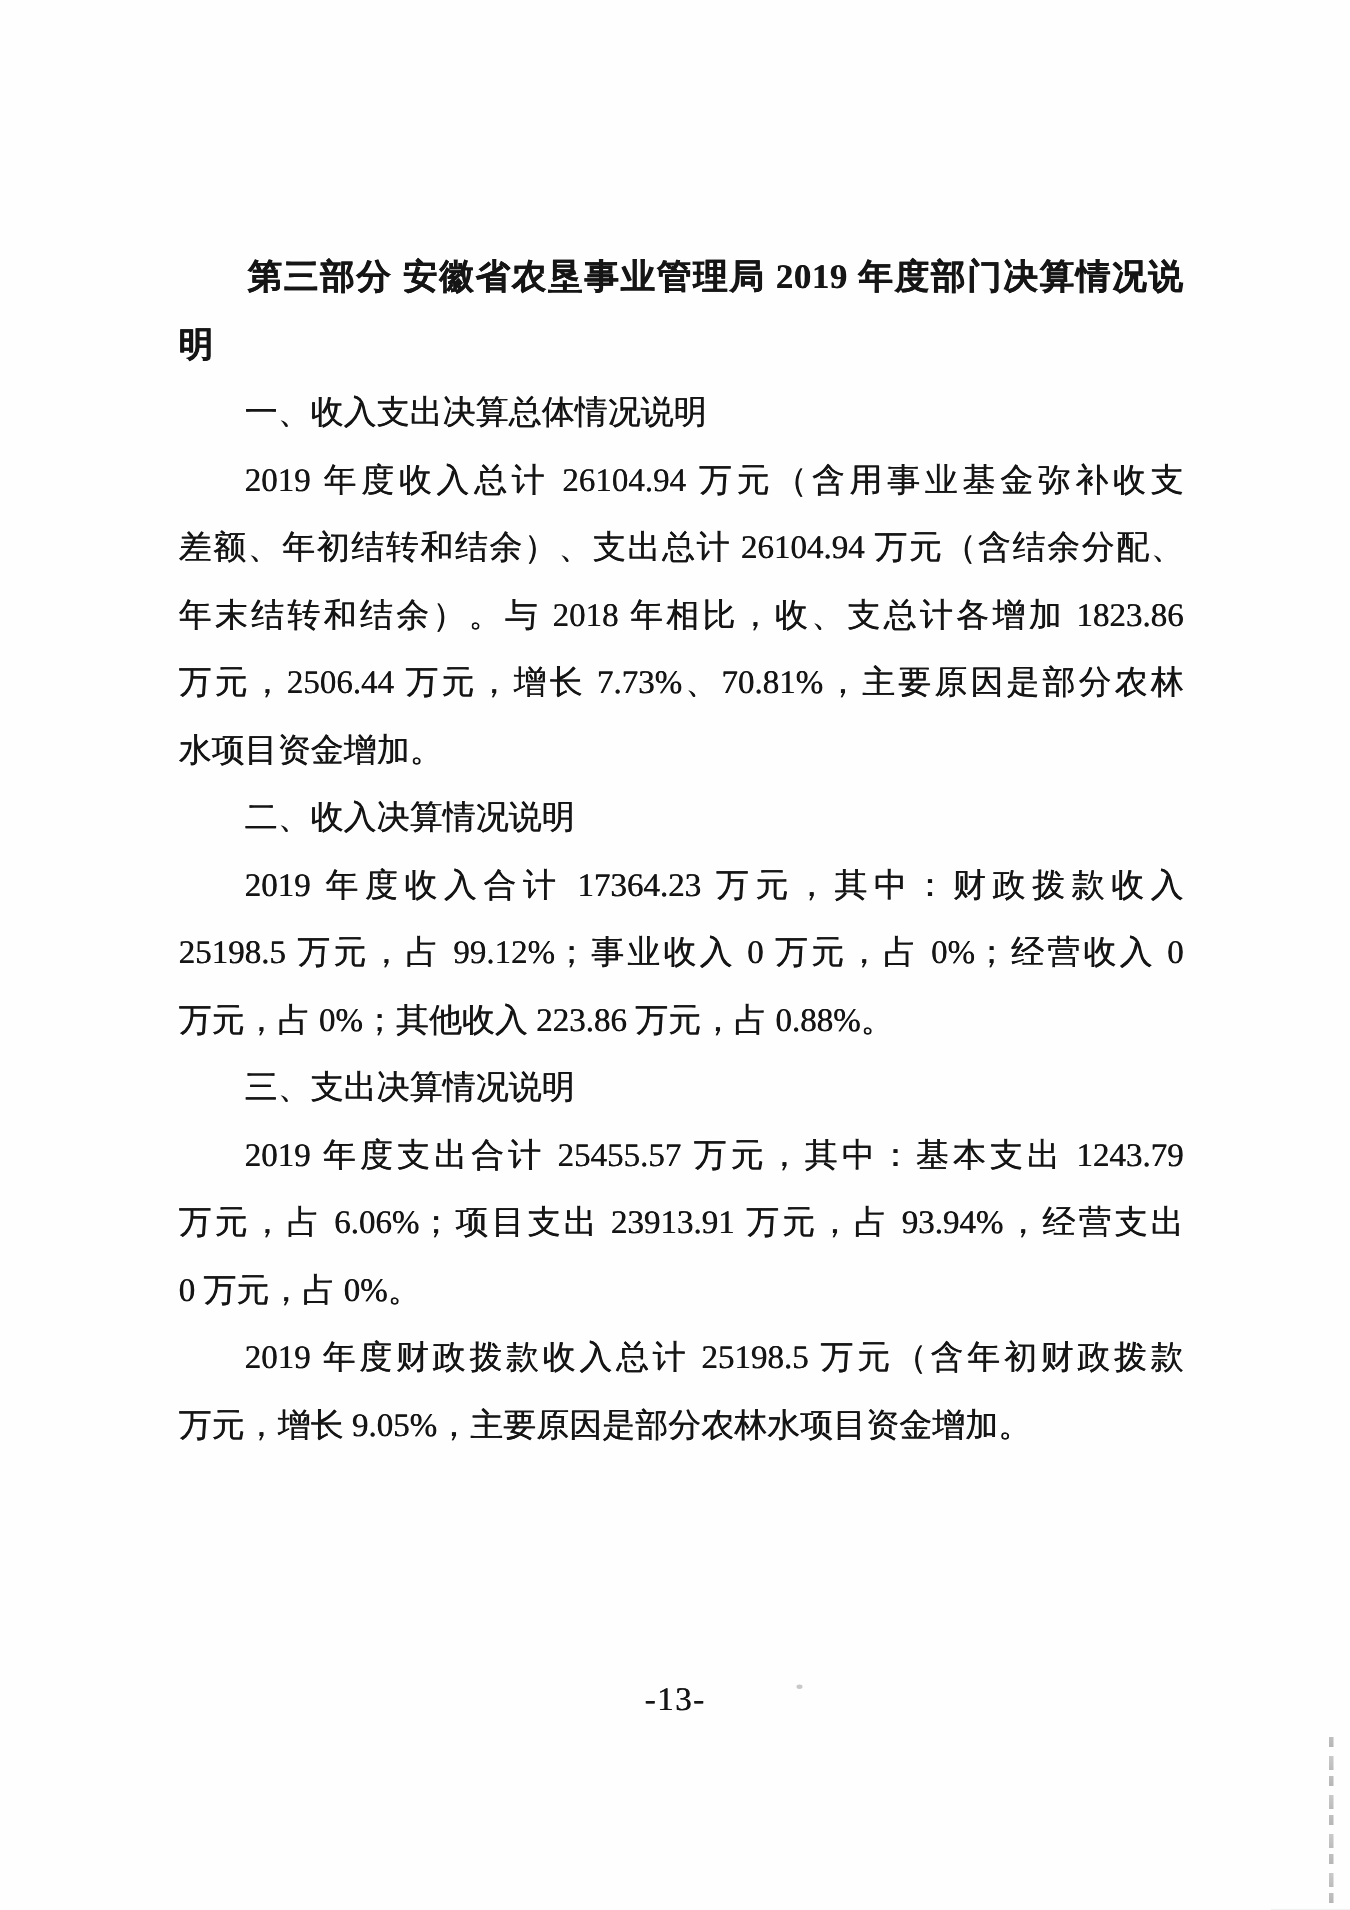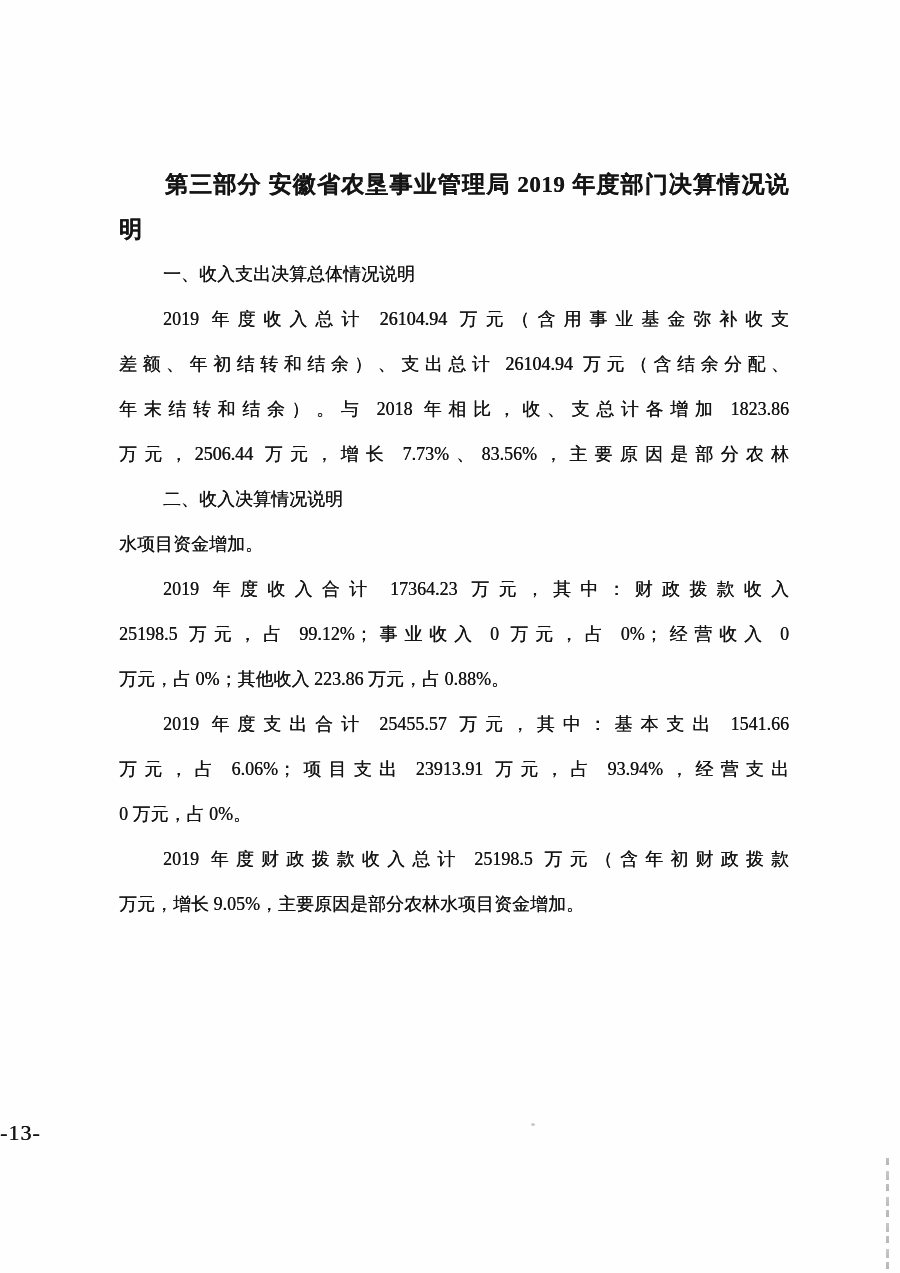--- a/index.html
+++ b/index.html
@@ -31,37 +31,37 @@
     letter-spacing: 0.5px;
   }
   .title-line.t-first {
     text-indent: 46px;
     text-align: justify;
     text-align-last: justify;
   }
   .line {
     height: 45px;
     line-height: 45px;
-    font-size: 18px;
+    font-size: 22px;
   }
   .line.heading { text-indent: 44px; }
   .line.first   { text-indent: 44px; }
   .line.first, .line.full {
     text-align: justify;
     text-align-last: justify;
     font-family: Liberation Serif, serif;
   }
   .page-number {
     position: absolute;
     top: 1116px;
     left: 0;
     width: 900px;
     height: 34px;
     line-height: 34px;
-    text-align: left;
+    text-align: center;
     font-size: 22px;
     letter-spacing: 1px;
   }
   .speck {
     position: absolute;
     left: 531px;
     top: 1123px;
     width: 4px;
     height: 3px;
     background: #c9c9c9;
@@ -90,27 +90,28 @@
   <div class="content">
     <div>
       <div class="title-line t-first">第三部分 安徽省农垦事业管理局 2019 年度部门决算情况说</div>
       <div class="title-line">明</div>
     </div>
     <div>
         <div class="line heading">一、收入支出决算总体情况说明</div>
         <div class="line first">2019 年度收入总计 26104.94 万元（含用事业基金弥补收支</div>
         <div class="line full">差额、年初结转和结余）、支出总计 26104.94 万元（含结余分配、</div>
         <div class="line full">年末结转和结余）。与 2018 年相比，收、支总计各增加 1823.86</div>
-        <div class="line full">万元，2506.44 万元，增长 7.73%、83.56%，主要原因是部分农林</div>
+        <div class="line full">万元，2506.44 万元，增长 7.73%、70.81%，主要原因是部分农林</div>
+        <div class="line end">水项目资金增加。</div>
         <div class="line heading">二、收入决算情况说明</div>
-        <div class="line end">水项目资金增加。</div>
         <div class="line first">2019 年度收入合计 17364.23 万元，其中：财政拨款收入</div>
         <div class="line full">25198.5 万元，占 99.12%；事业收入 0 万元，占 0%；经营收入 0</div>
         <div class="line end">万元，占 0%；其他收入 223.86 万元，占 0.88%。</div>
-        <div class="line first">2019 年度支出合计 25455.57 万元，其中：基本支出 1541.66</div>
+        <div class="line heading">三、支出决算情况说明</div>
+        <div class="line first">2019 年度支出合计 25455.57 万元，其中：基本支出 1243.79</div>
         <div class="line full">万元，占 6.06%；项目支出 23913.91 万元，占 93.94%，经营支出</div>
         <div class="line end">0 万元，占 0%。</div>
         <div class="line first">2019 年度财政拨款收入总计 25198.5 万元（含年初财政拨款</div>
         <div class="line end">万元，增长 9.05%，主要原因是部分农林水项目资金增加。</div>
       </div>
   </div>
 
   <div class="page-number">-13-</div>
 
   <div class="speck"></div>

